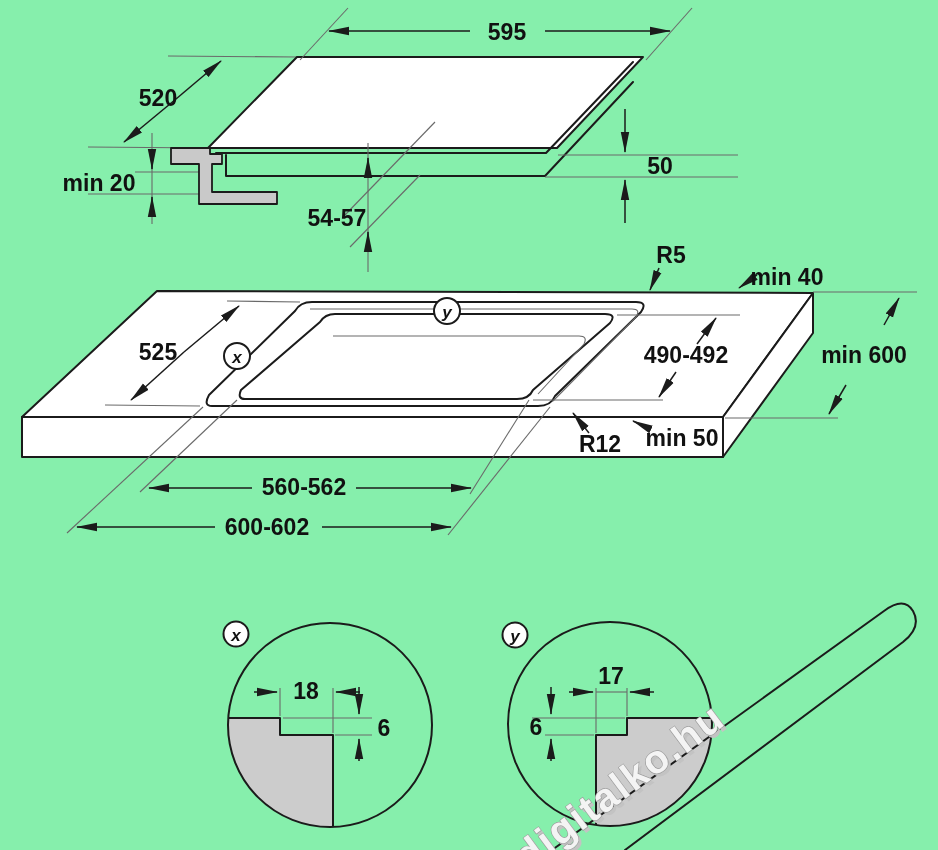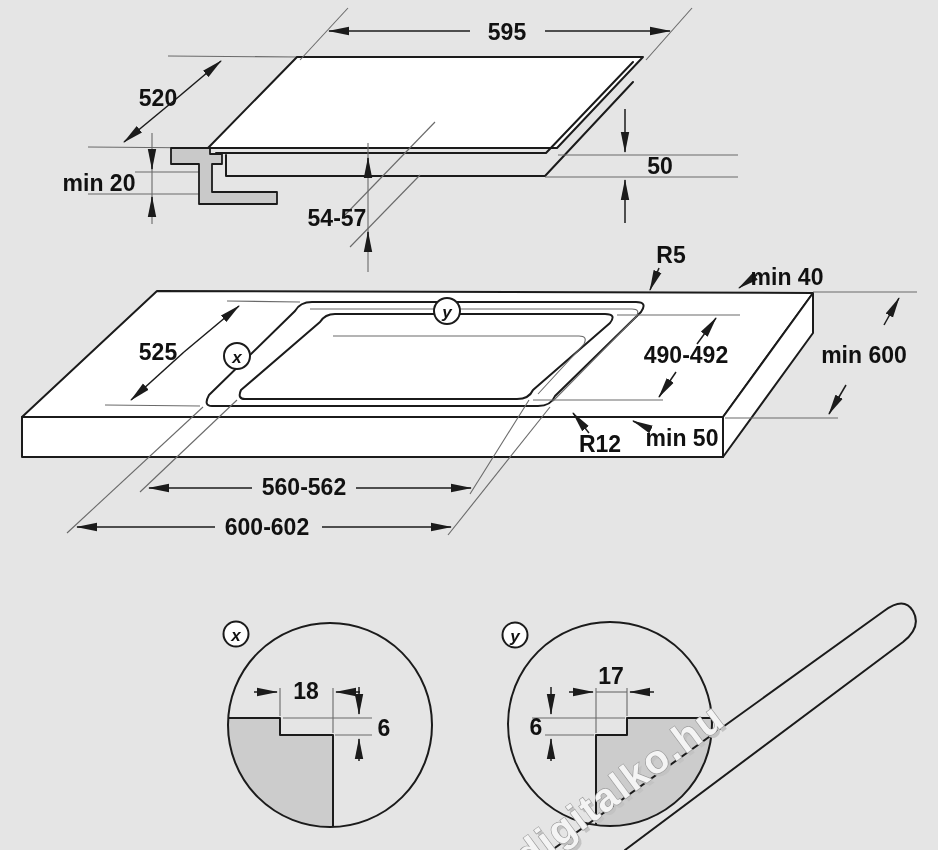--- a/index.html
+++ b/index.html
@@ -1,16 +1,16 @@
 <!DOCTYPE html>
 <html><head>
 <meta charset="utf-8">
 <style>
   html,body{margin:0;padding:0;background:#fff;}
-  #stage{position:relative;width:938px;height:850px;background:#e5e5e5;overflow:hidden;
+  #stage{position:relative;width:938px;height:850px;background:#86efac;overflow:hidden;
          font-family:"Liberation Sans",sans-serif;}
   svg{position:absolute;left:0;top:0;}
   
   .obj{stroke:#1b1b1b;stroke-width:2;fill:none;stroke-linejoin:round;stroke-linecap:round;}
   .objf{stroke:#1b1b1b;stroke-width:2;fill:#ffffff;stroke-linejoin:round;}
   .thin{stroke:#6a6a6a;stroke-width:1.1;fill:none;}
   .dim{stroke:#1b1b1b;stroke-width:1.5;fill:none;}
   .gray{fill:#c9c9c9;stroke:#1b1b1b;stroke-width:1.8;stroke-linejoin:round;}
   .gray2{fill:#cccccc;}
   text{font-family:"Liberation Sans",sans-serif;font-weight:700;font-size:23px;fill:#111;

